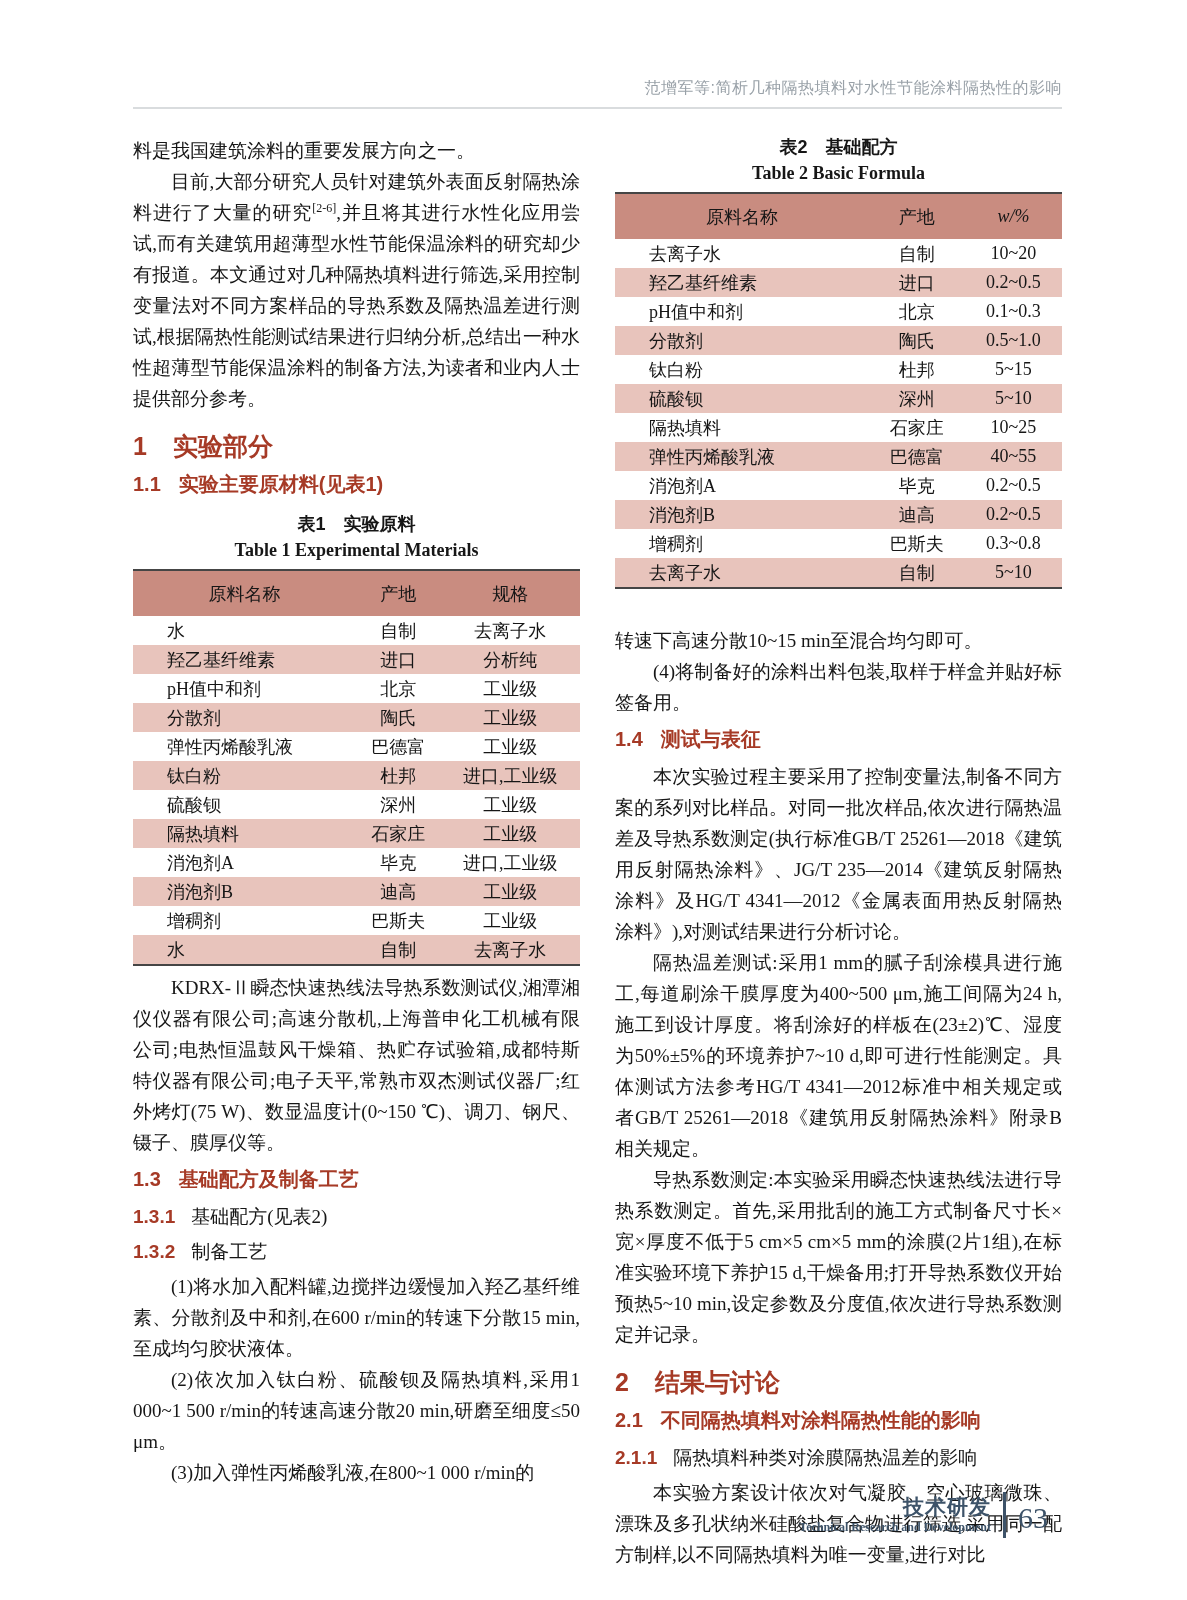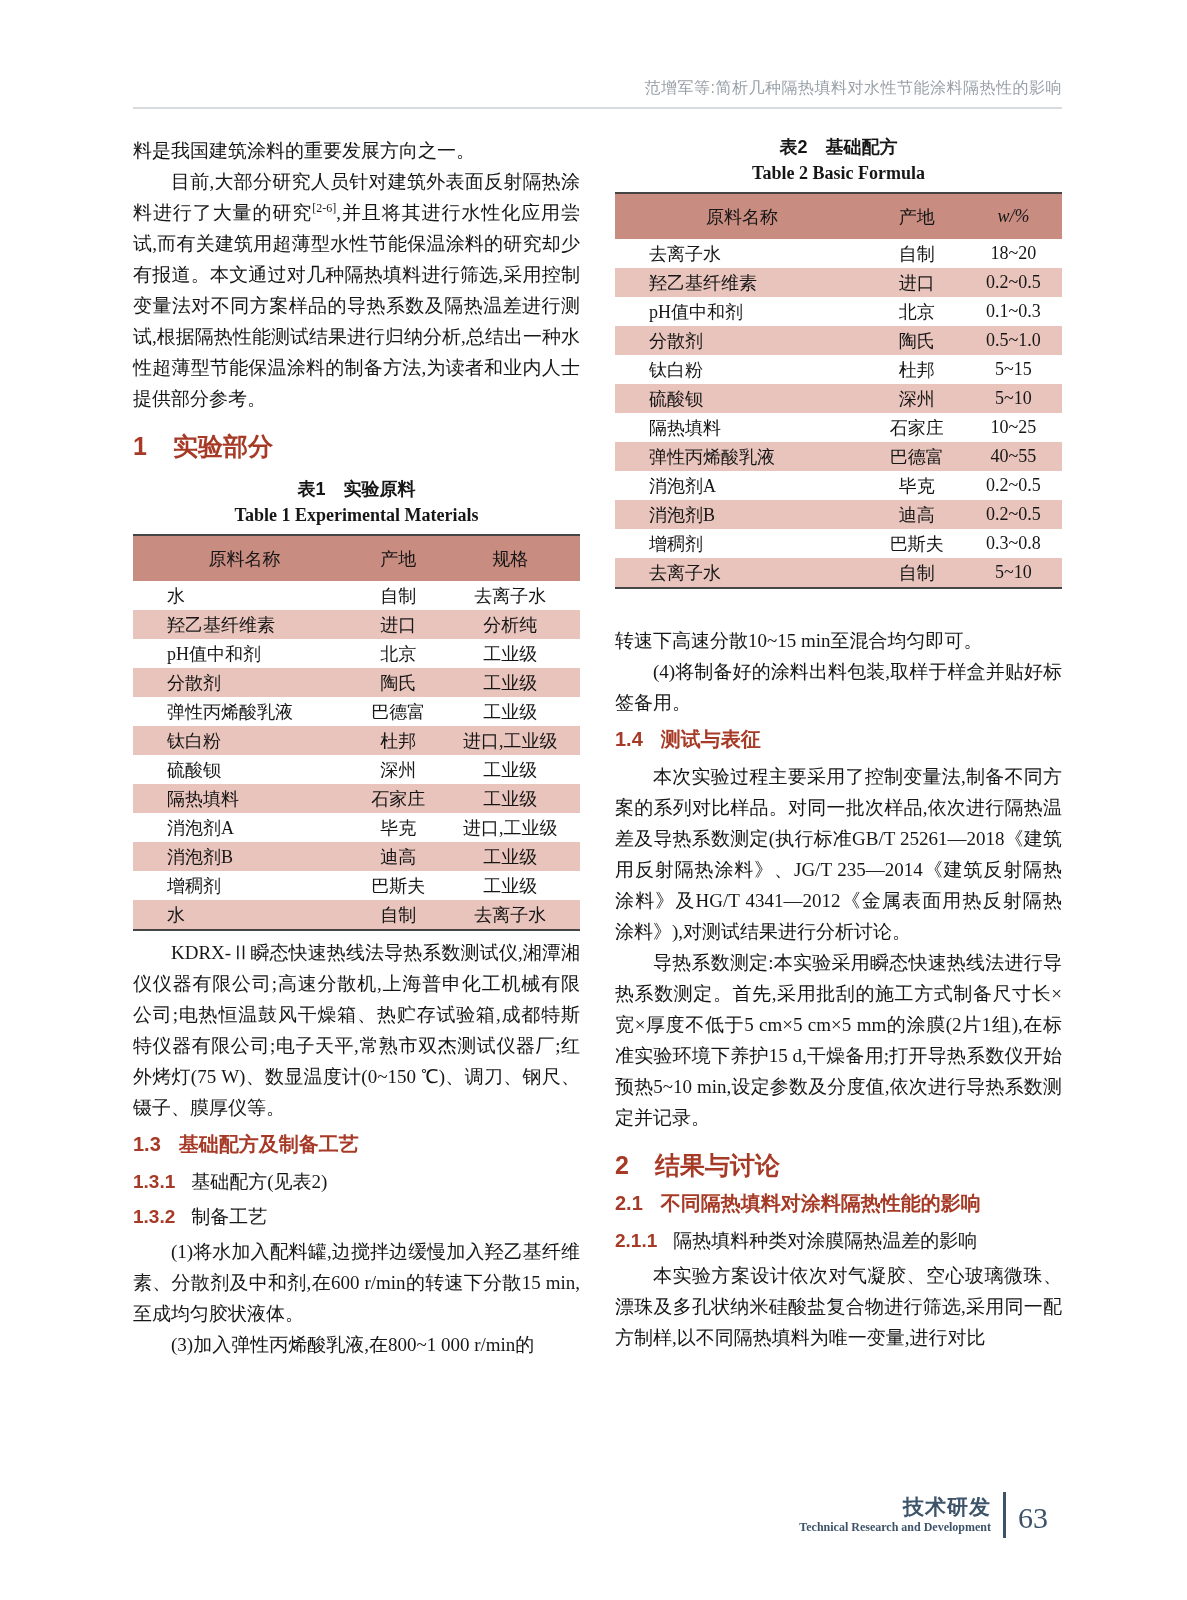--- a/index.html
+++ b/index.html
@@ -106,20 +106,21 @@
     <div class="running-head">范增军等:简析几种隔热填料对水性节能涂料隔热性的影响</div>
     <hr class="head-rule">
 
     <div class="columns">
 
       <div class="col">
         <p class="body">料是我国建筑涂料的重要发展方向之一。</p>
         <p class="body indent"><span>目前,大部分研究人员针对建筑外表面反射隔热涂料进行了大量的研究</span><sup class="ref">[2-6]</sup><span>,并且将其进行水性化应用尝试,而有关建筑用超薄型水性节能保温涂料的研究却少有报道。本文通过对几种隔热填料进行筛选,采用控制变量法对不同方案样品的导热系数及隔热温差进行测试,根据隔热性能测试结果进行归纳分析,总结出一种水性超薄型节能保温涂料的制备方法,为读者和业内人士提供部分参考。</span></p>
 
         <h2 class="sec"><span class="num">1</span><span>实验部分</span></h2>
+        <h3 class="subsec"><span class="num">1.1</span><span>实验主要原材料(见表1)</span></h3>
 
         <div class="tbl-block">
           <div class="tbl-title-zh">表1　实验原料</div>
           <div class="tbl-title-en">Table 1 Experimental Materials</div>
           <table class="tbl">
             <thead>
                 <tr>
                   <th>原料名称</th>
                   <th>产地</th>
                   <th>规格</th>
@@ -190,40 +191,41 @@
           </table>
         </div>
 
         <p class="body indent">KDRX-Ⅱ瞬态快速热线法导热系数测试仪,湘潭湘仪仪器有限公司;高速分散机,上海普申化工机械有限公司;电热恒温鼓风干燥箱、热贮存试验箱,成都特斯特仪器有限公司;电子天平,常熟市双杰测试仪器厂;红外烤灯(75 W)、数显温度计(0~150 ℃)、调刀、钢尺、镊子、膜厚仪等。</p>
 
         <h3 class="subsec"><span class="num">1.3</span><span>基础配方及制备工艺</span></h3>
         <div class="subsubsec"><span class="num">1.3.1</span><span>基础配方(见表2)</span></div>
         <div class="subsubsec"><span class="num">1.3.2</span><span>制备工艺</span></div>
 
         <p class="body indent">(1)将水加入配料罐,边搅拌边缓慢加入羟乙基纤维素、分散剂及中和剂,在600 r/min的转速下分散15 min,至成均匀胶状液体。</p>
+        <p class="body indent">(2)依次加入钛白粉、硫酸钡及隔热填料,采用1 000~1 500 r/min的转速高速分散20 min,研磨至细度≤50 μm。</p>
         <p class="body indent">(3)加入弹性丙烯酸乳液,在800~1 000 r/min的</p>
       </div>
 
       <div class="col">
         <div class="tbl-block" style="margin-top:0;">
           <div class="tbl-title-zh">表2　基础配方</div>
           <div class="tbl-title-en">Table 2 Basic Formula</div>
           <table class="tbl tbl2">
             <thead>
                 <tr>
                   <th>原料名称</th>
                   <th>产地</th>
                   <th>w/%</th>
                 </tr>
               </thead>
             <tbody>
                 <tr>
                   <td>去离子水</td>
                   <td>自制</td>
-                  <td>18~20</td>
+                  <td>10~20</td>
                 </tr>
                 <tr class="alt">
                   <td>羟乙基纤维素</td>
                   <td>进口</td>
                   <td>0.2~0.5</td>
                 </tr>
                 <tr>
                   <td>pH值中和剂</td>
                   <td>北京</td>
                   <td>0.1~0.3</td>
@@ -275,20 +277,21 @@
                 </tr>
               </tbody>
           </table>
         </div>
 
         <p class="body" style="margin-top:36px;">转速下高速分散10~15 min至混合均匀即可。</p>
         <p class="body indent">(4)将制备好的涂料出料包装,取样于样盒并贴好标签备用。</p>
 
         <h3 class="subsec"><span class="num">1.4</span><span>测试与表征</span></h3>
         <p class="body indent">本次实验过程主要采用了控制变量法,制备不同方案的系列对比样品。对同一批次样品,依次进行隔热温差及导热系数测定(执行标准GB/T 25261—2018《建筑用反射隔热涂料》、JG/T 235—2014《建筑反射隔热涂料》及HG/T 4341—2012《金属表面用热反射隔热涂料》),对测试结果进行分析讨论。</p>
+        <p class="body indent">隔热温差测试:采用1 mm的腻子刮涂模具进行施工,每道刷涂干膜厚度为400~500 μm,施工间隔为24 h,施工到设计厚度。将刮涂好的样板在(23±2)℃、湿度为50%±5%的环境养护7~10 d,即可进行性能测定。具体测试方法参考HG/T 4341—2012标准中相关规定或者GB/T 25261—2018《建筑用反射隔热涂料》附录B相关规定。</p>
         <p class="body indent">导热系数测定:本实验采用瞬态快速热线法进行导热系数测定。首先,采用批刮的施工方式制备尺寸长×宽×厚度不低于5 cm×5 cm×5 mm的涂膜(2片1组),在标准实验环境下养护15 d,干燥备用;打开导热系数仪开始预热5~10 min,设定参数及分度值,依次进行导热系数测定并记录。</p>
 
         <h2 class="sec"><span class="num">2</span><span>结果与讨论</span></h2>
         <h3 class="subsec"><span class="num">2.1</span><span>不同隔热填料对涂料隔热性能的影响</span></h3>
         <div class="subsubsec"><span class="num">2.1.1</span><span>隔热填料种类对涂膜隔热温差的影响</span></div>
         <p class="body indent">本实验方案设计依次对气凝胶、空心玻璃微珠、漂珠及多孔状纳米硅酸盐复合物进行筛选,采用同一配方制样,以不同隔热填料为唯一变量,进行对比</p>
       </div>
 
     </div>
   </div>

